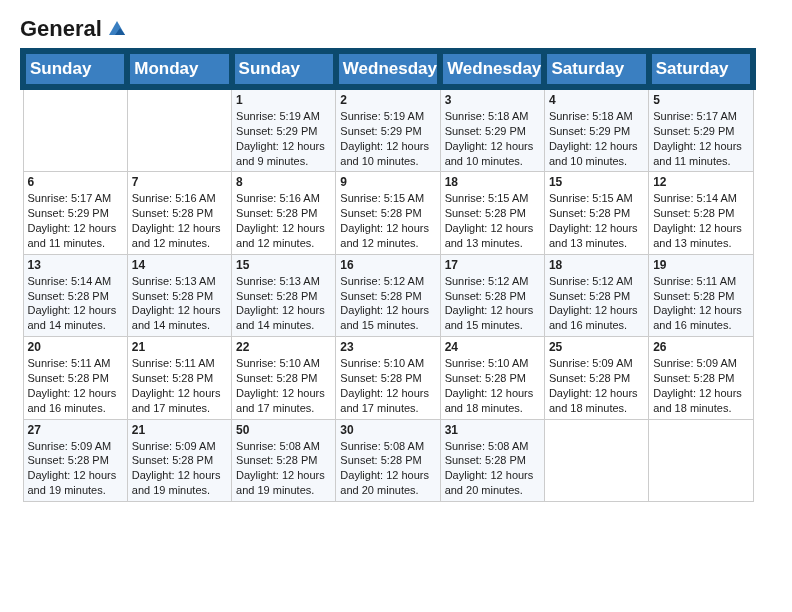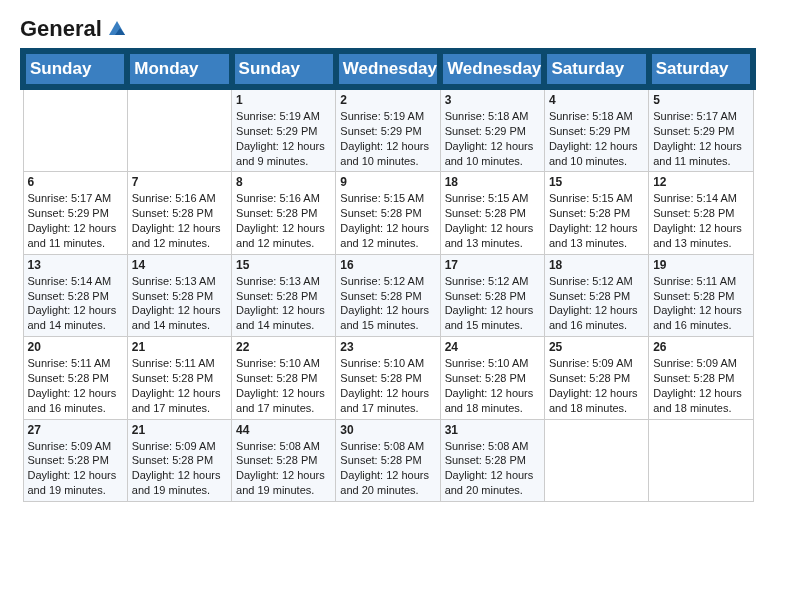--- a/index.html
+++ b/index.html
@@ -235,21 +235,21 @@
         <tr>
           <td>
             <span class="day-number">27</span>
             <div class="day-info">Sunrise: 5:09 AM<br>Sunset: 5:28 PM<br>Daylight: 12 hours and 19 minutes.</div>
           </td>
           <td>
             <span class="day-number">21</span>
             <div class="day-info">Sunrise: 5:09 AM<br>Sunset: 5:28 PM<br>Daylight: 12 hours and 19 minutes.</div>
           </td>
           <td>
-            <span class="day-number">44</span>
+            <span class="day-number">50</span>
             <div class="day-info">Sunrise: 5:08 AM<br>Sunset: 5:28 PM<br>Daylight: 12 hours and 19 minutes.</div>
           </td>
           <td>
             <span class="day-number">30</span>
             <div class="day-info">Sunrise: 5:08 AM<br>Sunset: 5:28 PM<br>Daylight: 12 hours and 20 minutes.</div>
           </td>
           <td>
             <span class="day-number">31</span>
             <div class="day-info">Sunrise: 5:08 AM<br>Sunset: 5:28 PM<br>Daylight: 12 hours and 20 minutes.</div>
           </td>

